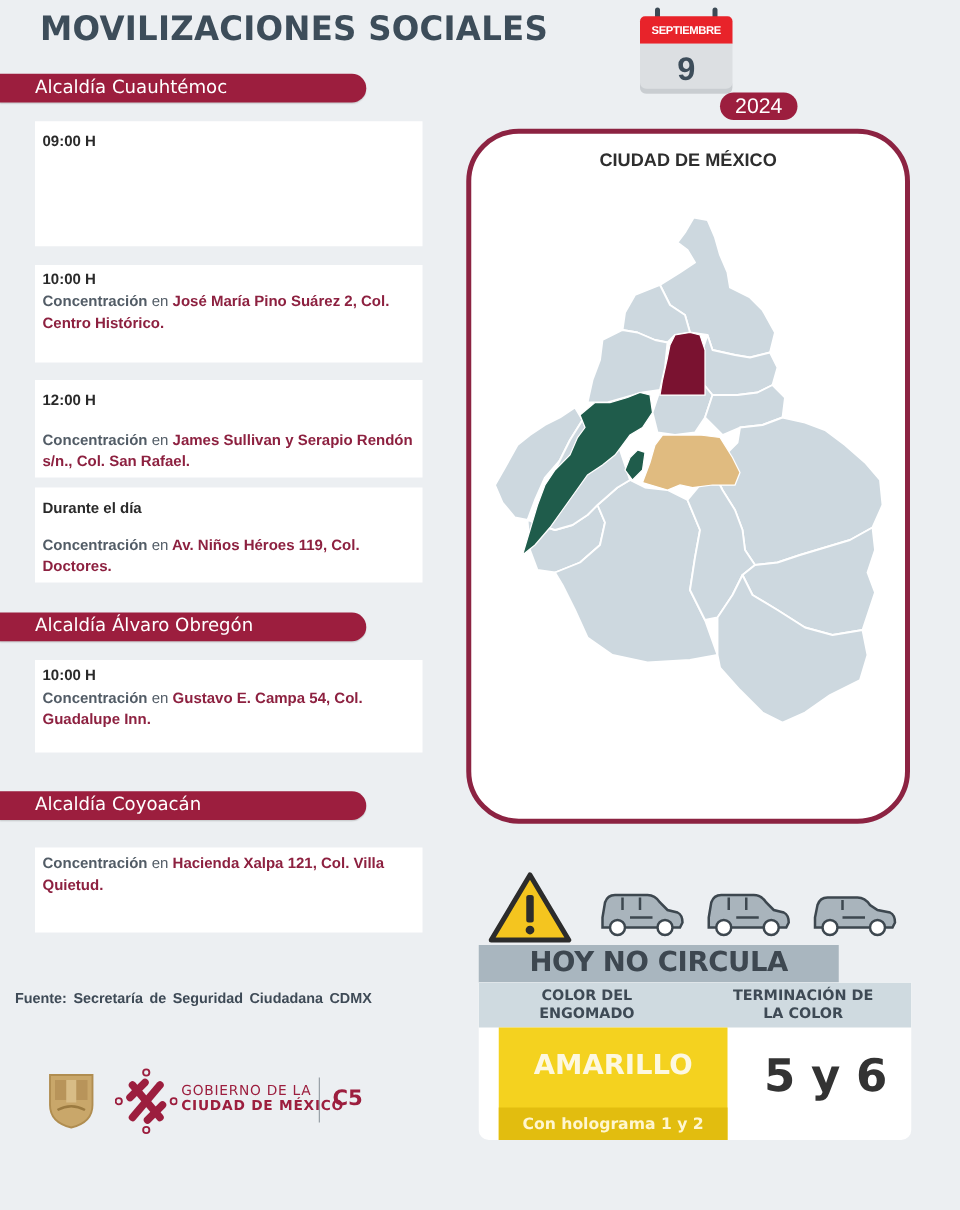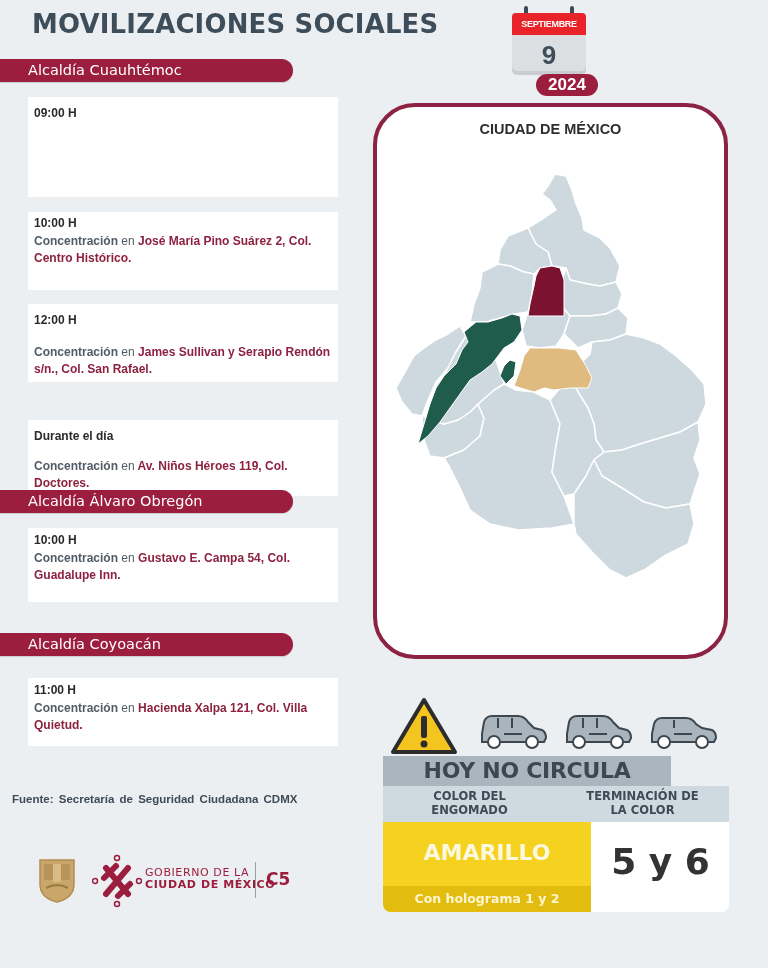--- a/index.html
+++ b/index.html
@@ -53,23 +53,23 @@
     color: #fff; font-size: 9px; font-weight: 700; text-align: center; line-height: 22px;
     letter-spacing: -0.3px;
   }
   .cal-body {
     position: absolute; top: 29px; left: 0; width: 74px; height: 40px;
     background: #dcdfe2; border-radius: 0 0 5px 5px;
     color: #3d4d5a; font-size: 26px; font-weight: 700; text-align: center; line-height: 40px;
     box-shadow: inset 0 -4px 0 #c9cdd1;
   }
   .year-pill {
-    position: absolute; left: 536px; top: 74px; width: 62px; height: 22px;
+    position: absolute; left: 576px; top: 74px; width: 62px; height: 22px;
     background: #9c1e3e; border-radius: 11px;
-    color: #fff; font-size: 17px; font-weight: 700; text-align: center; line-height: 22px;
+    color: #fff; font-size: 17px; font-weight: 400; text-align: center; line-height: 22px;
   }
   
   .map-frame {
     position: absolute; left: 373px; top: 103px; width: 355px; height: 556px;
     border: 4px solid #8c2342;
     border-radius: 42px;
     background: #fff;
   }
   .map-title {
     position: absolute; top: 14px; left: 0; width: 100%; text-align: center;
@@ -93,21 +93,21 @@
   .hnc-head {
     position: absolute; top: 0; left: 0; width: 100%; height: 36px;
     background: #cfdae0;
   }
   .hnc-head div {
     position: absolute; top: 3px; font-size: 11.5px; font-weight: 700; color: #3e4a55;
     text-align: center; line-height: 14px;
     font-family: "DejaVu Sans", sans-serif;
   }
   .yellow-cell {
-    position: absolute; left: 0; top: 36px; width: 208px; height: 90px;
+    position: absolute; left: 16px; top: 36px; width: 183px; height: 90px;
     background: #f4d21f;
   }
   .yellow-label {
     position: absolute; top: 18px; width: 100%; text-align: center;
     color: #fdf8e0; font-size: 22px; font-weight: 700;
     font-family: "DejaVu Sans", sans-serif;
   }
   .holo-strip {
     position: absolute; bottom: 0; left: 0; width: 100%; height: 26px;
     background: #e2bd0f; color: #fff6d0;
@@ -169,21 +169,21 @@
 <div class="card" style="top:304px;height:78px">
   <div class="time">12:00 H</div>
   <div style="height:14px"></div>
   <div class="desc">
     <span class="type">Concentración</span>
     <span class="en">en</span>
     <span class="addr">James Sullivan y Serapio Rendón s/n., Col. San Rafael.</span>
   </div>
 </div>
 
-<div class="card" style="top:420px;height:76px">
+<div class="card" style="top:390px;height:76px">
   <div class="time">Durante el día</div>
   <div style="height:12px"></div>
   <div class="desc">
     <span class="type">Concentración</span>
     <span class="en">en</span>
     <span class="addr">Av. Niños Héroes 119, Col. Doctores.</span>
   </div>
 </div>
 
 <div class="alc-bar" style="top:490px">Alcaldía Álvaro Obregón</div>
@@ -193,21 +193,20 @@
   <div class="desc">
     <span class="type">Concentración</span>
     <span class="en">en</span>
     <span class="addr">Gustavo E. Campa 54, Col. Guadalupe Inn.</span>
   </div>
 </div>
 
 <div class="alc-bar" style="top:633px">Alcaldía Coyoacán</div>
 
 <div class="card" style="top:678px;height:68px;padding-top:4px">
-  <div class="time">11:00 H</div>
   <div class="desc">
     <span class="type">Concentración</span>
     <span class="en">en</span>
     <span class="addr">Hacienda Xalpa 121, Col. Villa Quietud.</span>
   </div>
 </div>
 
 <div class="source">Fuente:  Secretaría de Seguridad Ciudadana  CDMX</div>
 
 <div class="map-frame">

